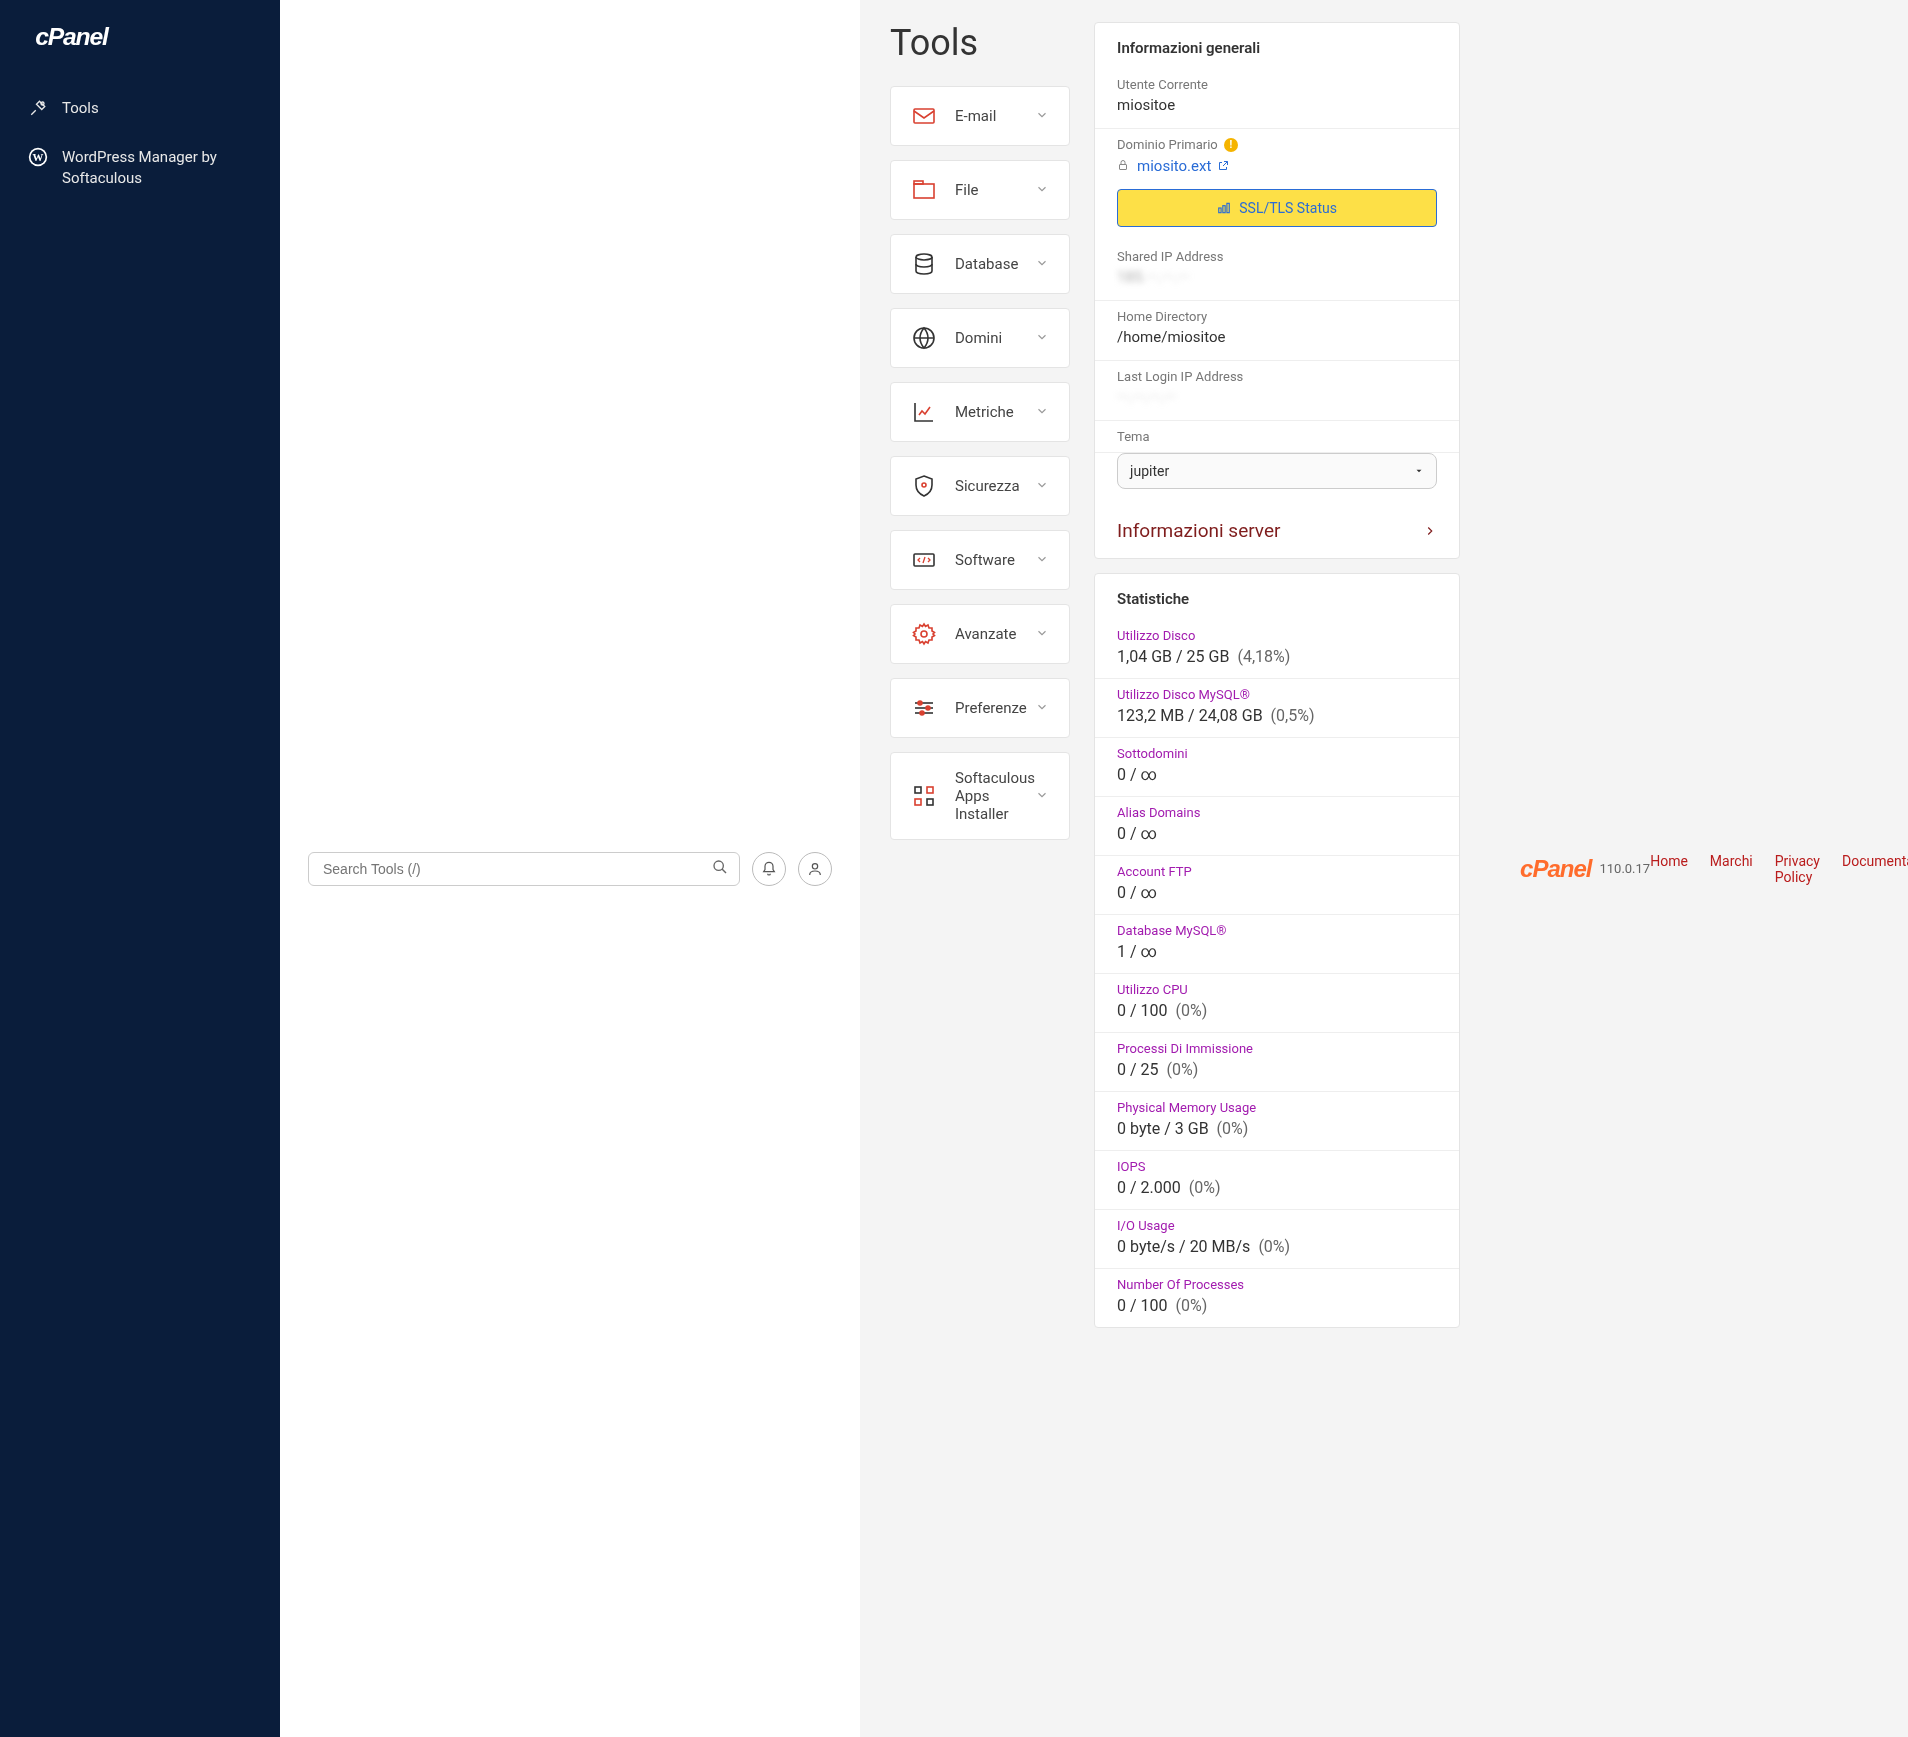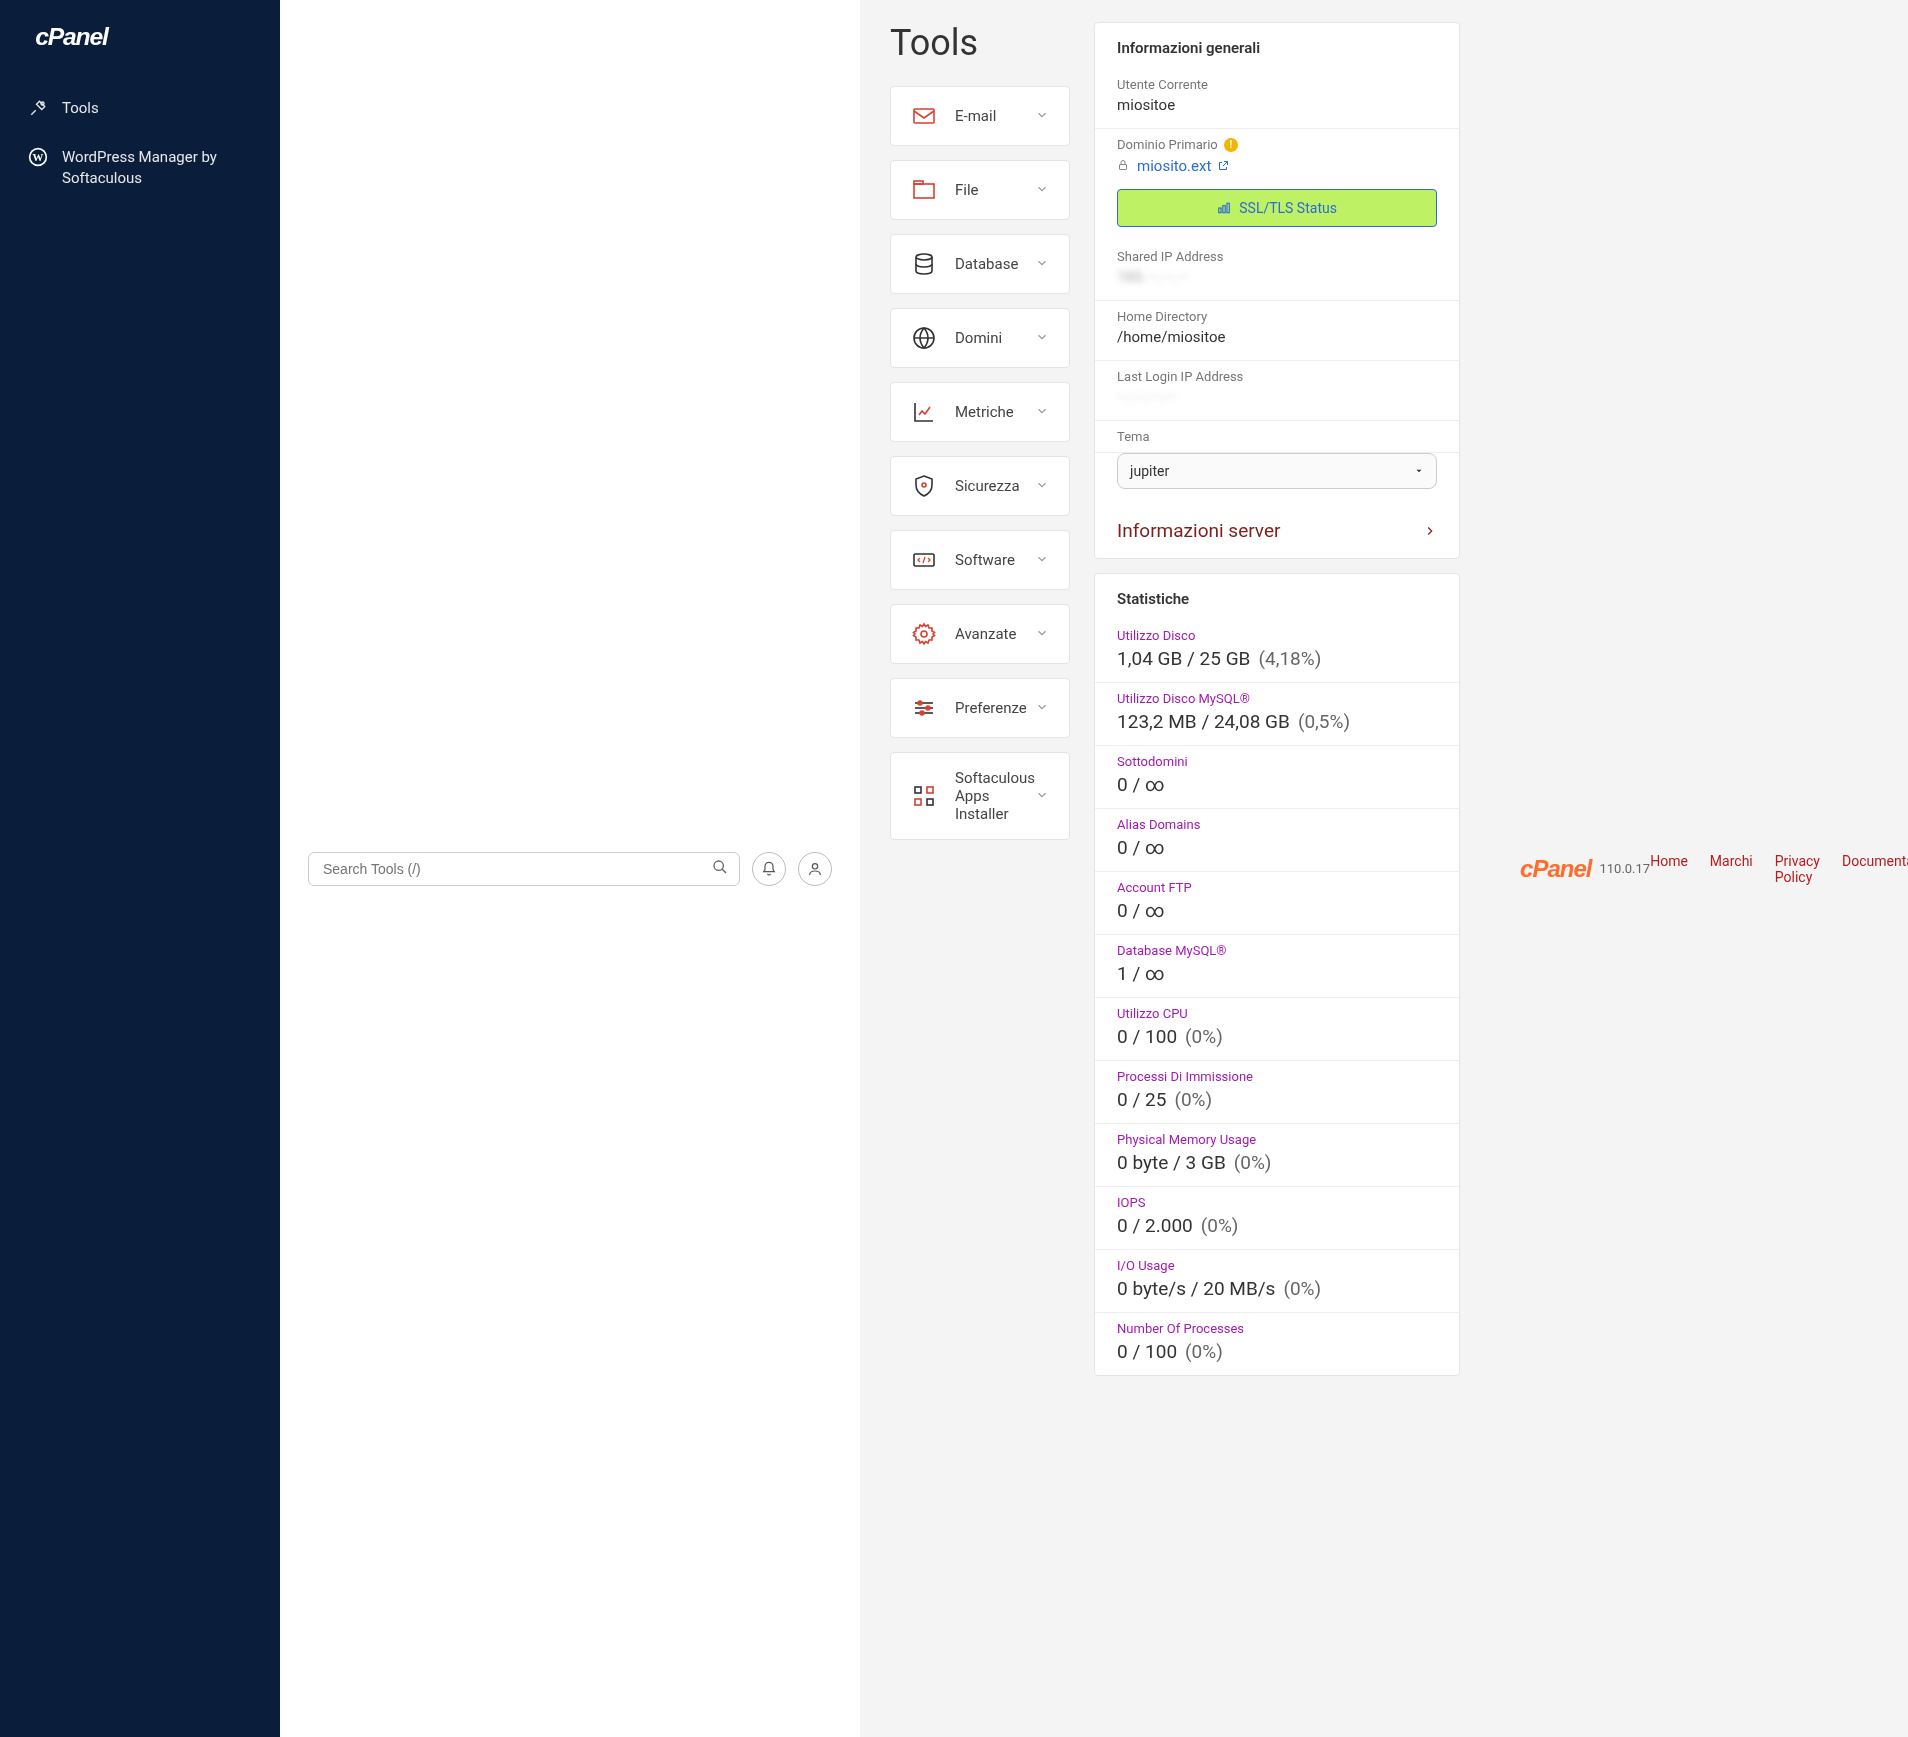--- a/index.html
+++ b/index.html
@@ -29,28 +29,28 @@
 .section-chevron { color: #999; }
 .info-panel { background: #fff; border: 1px solid #e4e4e4; border-radius: 4px; margin-bottom: 14px; }
 .info-panel-title { padding: 16px 22px 12px; font-size: 15px; font-weight: 600; color: #333; }
 .info-row { padding: 8px 22px 14px; border-bottom: 1px solid #eee; }
 .info-row:last-child { border-bottom: none; }
 .info-label { font-size: 13px; color: #777; margin-bottom: 4px; display: flex; align-items: center; gap: 6px; }
 .info-value { font-size: 15px; color: #333; }
 .info-link { color: #2a6cd6; font-size: 15px; display: inline-flex; align-items: center; gap: 6px; }
 .lock-icon { color: #888; margin-right: 4px; }
 .warn-icon { width: 14px; height: 14px; border-radius: 50%; background: #f5b400; color: #fff; display: inline-flex; align-items: center; justify-content: center; font-size: 10px; font-weight: bold; }
-.ssl-btn { display: flex; align-items: center; justify-content: center; gap: 8px; border: 1px solid #2a6cd6; background: #bef264; color: #2a6cd6; padding: 10px; border-radius: 4px; cursor: pointer; font-size: 14px; margin: 10px 22px 14px; }
+.ssl-btn { display: flex; align-items: center; justify-content: center; gap: 8px; border: 1px solid #2a6cd6; background: #fde047; color: #2a6cd6; padding: 10px; border-radius: 4px; cursor: pointer; font-size: 14px; margin: 10px 22px 14px; }
 .blurred { filter: blur(3px); color: #aaa; }
 .theme-select { width: calc(100% - 44px); margin: 0 22px 14px; padding: 9px 12px; border: 1px solid #ccc; border-radius: 8px; font-size: 14px; background: #fafafa; cursor: pointer; display: flex; justify-content: space-between; align-items: center; }
 .server-info-link { display: flex; justify-content: space-between; align-items: center; padding: 16px 22px; color: #7f1d1d; font-size: 19px; cursor: pointer; }
 .stats-row { padding: 8px 22px 12px; border-bottom: 1px solid #eee; }
 .stats-row:last-child { border-bottom: none; }
 .stats-label { font-size: 13px; color: #a21caf; margin-bottom: 4px; }
-.stats-value { font-size: 19px; color: #333; }
+.stats-value { font-size: 16px; color: #333; }
 .stats-pct { color: #666; margin-left: 8px; }
 .footer { display: flex; align-items: center; justify-content: space-between; padding: 18px 30px; background: #f4f4f4; font-size: 14px; }
 .footer-logo { display: flex; align-items: center; gap: 8px; }
 .footer-logo-text { font-family: Arial; font-weight: bold; font-style: italic; font-size: 24px; color: #ff6c2c; letter-spacing: -1px; }
 .footer-version { font-size: 13px; color: #666; }
 .footer-links { display: flex; gap: 22px; }
 .footer-links a { color: #b91c1c; text-decoration: none; }
 </style>
 </head>
 <body>

